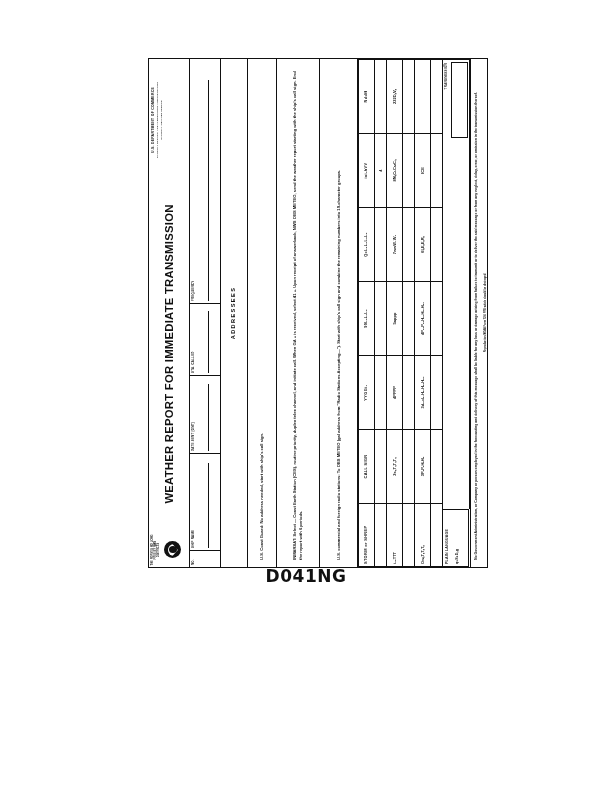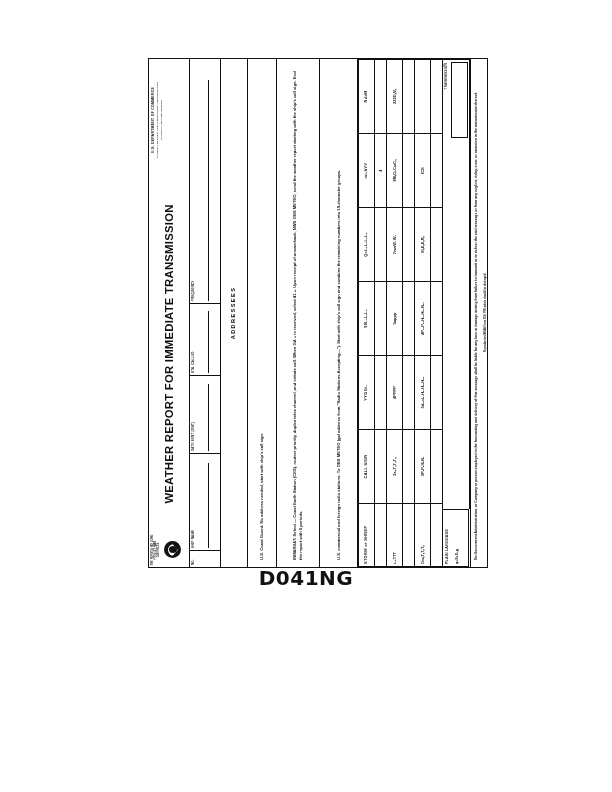--- a/index.html
+++ b/index.html
@@ -164,21 +164,21 @@
     font-size:3.45px;line-height:1.45;font-weight:bold;
   }
   .repro{
     font-size:2.6px;text-align:center;padding:1.5px 0 0 0;font-weight:bold;
   }
 
   
   #page-caption{
     position:absolute;left:0;right:0;top:566px;
     text-align:center;
-    font-size:20px;font-weight:bold;letter-spacing:.5px;
+    font-size:17px;font-weight:bold;letter-spacing:.5px;
     font-family:"DejaVu Sans", sans-serif;
   }
   .speck{
     position:absolute;width:2px;height:3px;background:#9a9a9a;
     left:443px;top:64px;border-radius:40%;
   }
 </style>
 </head>
 <body>
 

